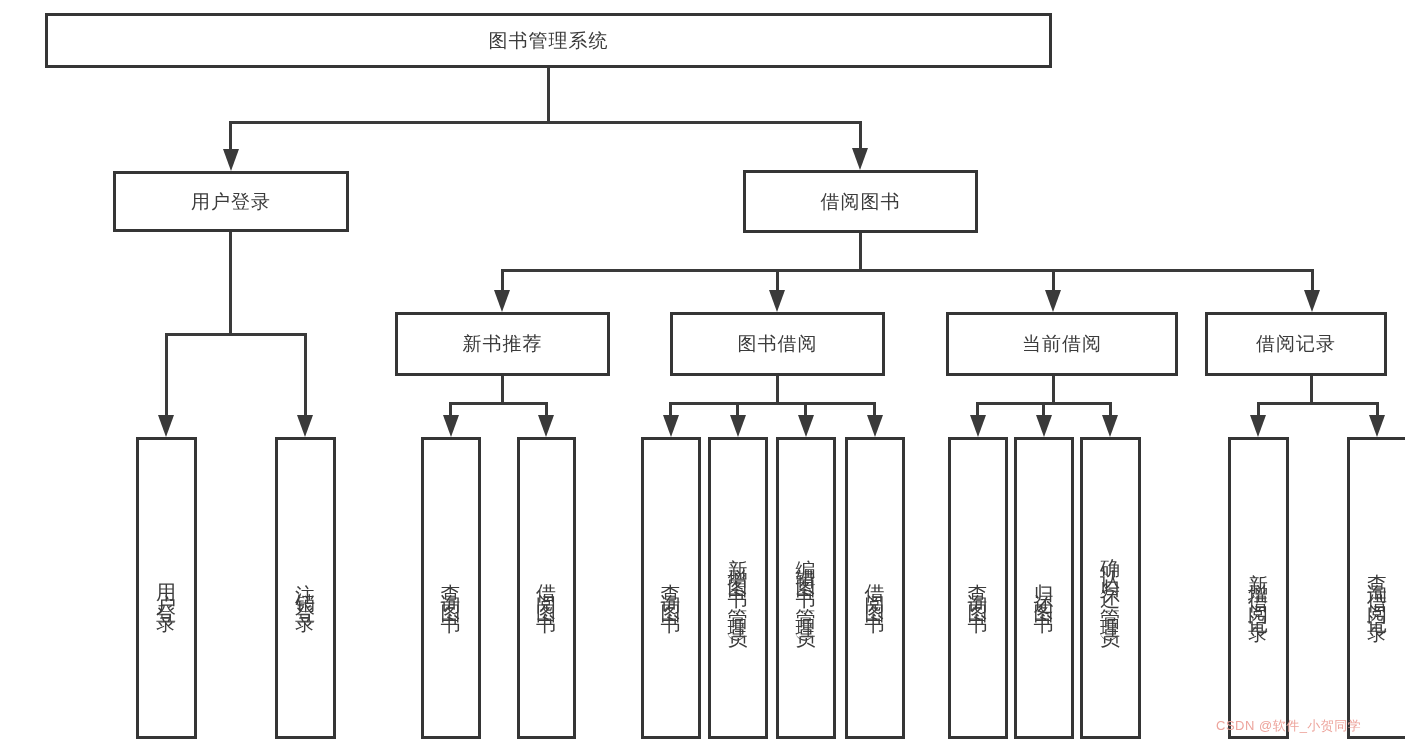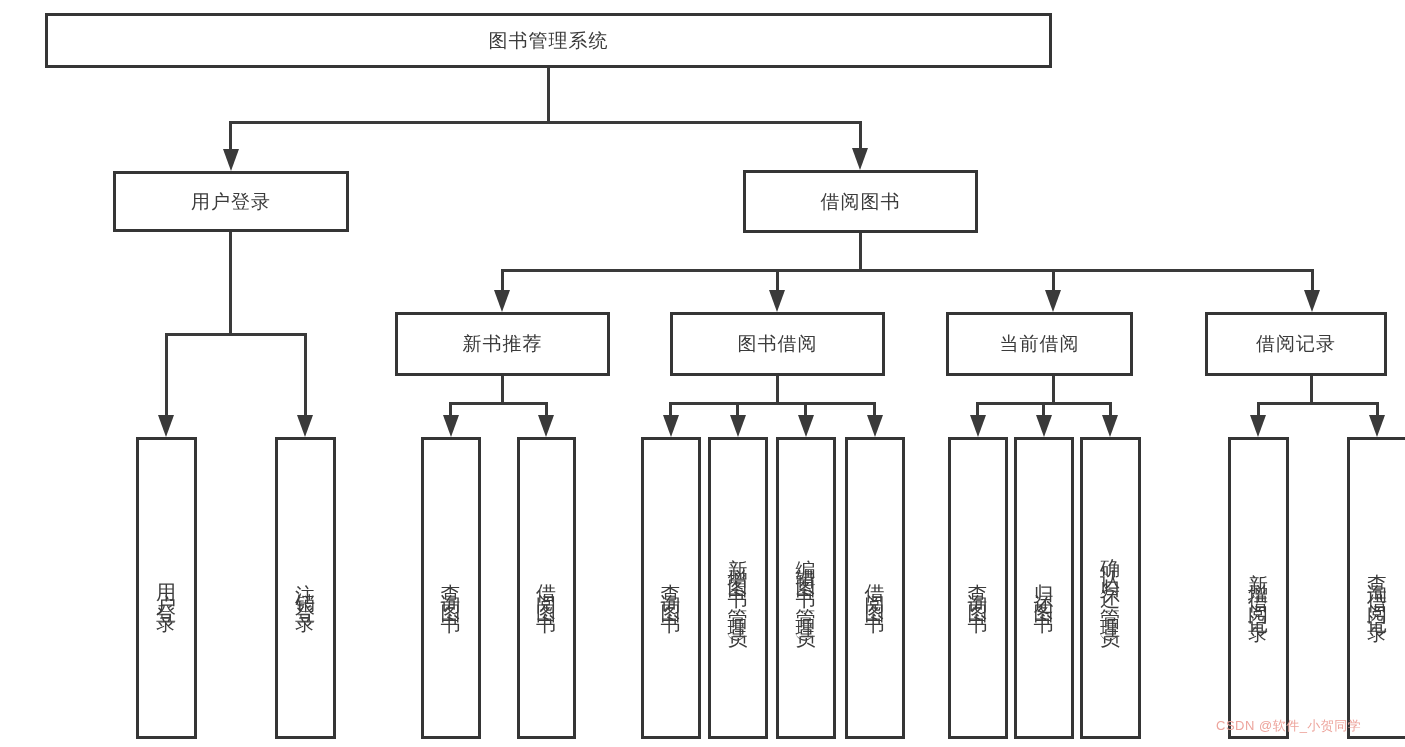--- a/index.html
+++ b/index.html
@@ -71,21 +71,21 @@
   <div class="arr" style="left:1013px; top:290px;"></div>
   <div class="vline" style="left:1279px; top:269px; height:23px;"></div>
   <div class="arr" style="left:1272px; top:290px;"></div>
 
   <div class="node" style="left:638px; top:312px; width:215px; height:64px;">
     <span class="lbl">图书借阅</span>
   </div>
   <div class="node" style="left:363px; top:312px; width:215px; height:64px;">
     <span class="lbl">新书推荐</span>
   </div>
-  <div class="node" style="left:914px; top:312px; width:187px; height:64px;">
+  <div class="node" style="left:914px; top:312px; width:232px; height:64px;">
     <span class="lbl">当前借阅</span>
   </div>
   <div class="node" style="left:1173px; top:312px; width:182px; height:64px;">
     <span class="lbl">借阅记录</span>
   </div>
 
   <div class="vline" style="left:469px; top:376px; height:29px;"></div>
   <div class="hline" style="left:417px; top:402px; width:99px;"></div>
   <div class="vline" style="left:417px; top:402px; height:16px;"></div>
   <div class="arr" style="left:411px; top:415px;"></div>

